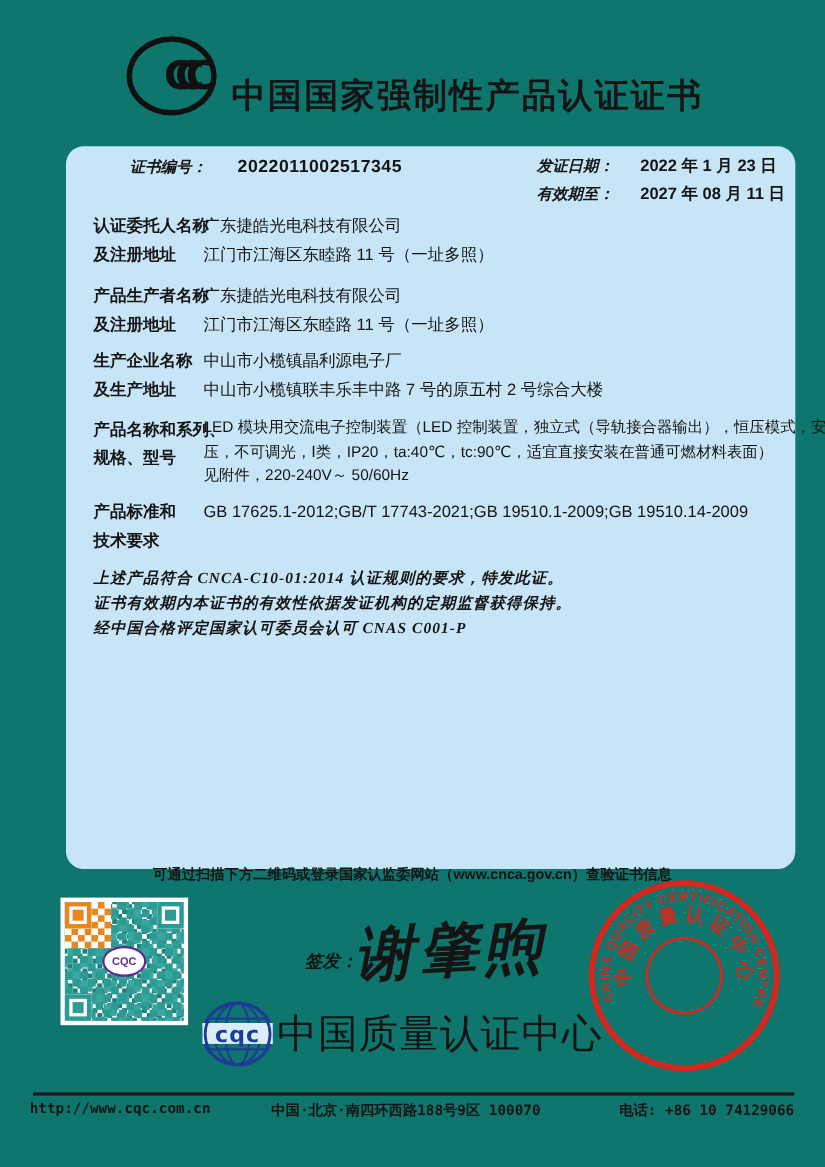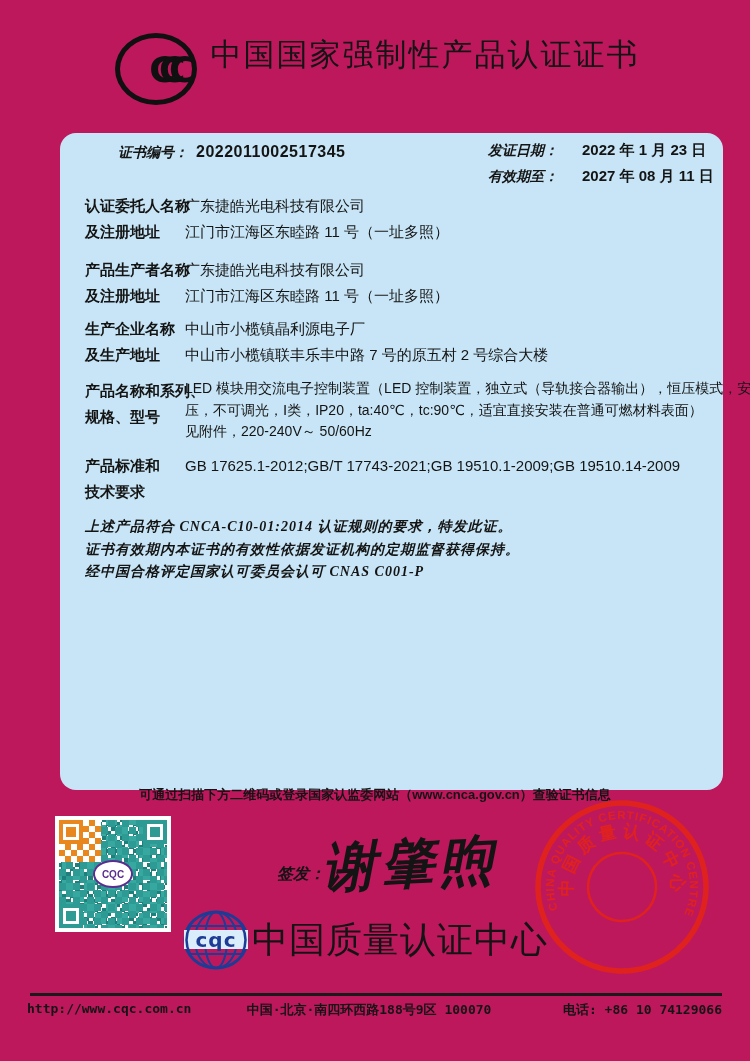--- a/index.html
+++ b/index.html
@@ -1,30 +1,30 @@
 <!DOCTYPE html>
 <html><head>
 <meta charset="utf-8">
 <style>
   html,body{margin:0;padding:0;}
-  #page{position:relative;width:750px;height:1061px;background:#be185d;overflow:hidden;
+  #page{position:relative;width:750px;height:1061px;background:#0f766e;overflow:hidden;
         font-family:"Liberation Sans","DejaVu Sans",sans-serif;color:#141414;}
 
   
   .ccc-logo{position:absolute;left:115px;top:33px;width:82px;height:72px;
     border:5px solid #101010;border-radius:50%;display:flex;align-items:center;justify-content:center;box-sizing:border-box;}
   .ccc-logo span{font-weight:800;font-size:36px;letter-spacing:-0.46em;transform:translateX(8px);
     font-family:"DejaVu Sans",sans-serif;color:#101010;}
-  .page-title{position:absolute;left:210px;top:34px;width:430px;text-align:center;
-    font-size:31px;font-weight:400;letter-spacing:2px;white-space:nowrap;}
+  .page-title{position:absolute;left:210px;top:66px;width:430px;text-align:center;
+    font-size:31px;font-weight:700;letter-spacing:2px;white-space:nowrap;}
 
   
   .panel{position:absolute;left:60px;top:133px;width:663px;height:657px;background:#c7e5f6;border-radius:16px;}
   .kai{font-family:"Liberation Serif","DejaVu Serif",serif;font-style:italic;font-weight:700;}
-  .cert-row{position:absolute;left:58px;top:10px;display:flex;align-items:baseline;white-space:nowrap;}
+  .cert-row{position:absolute;left:58px;top:10px;display:flex;align-items:baseline;white-space:nowrap;gap:20px;}
   .cert-row .lab{font-size:14px;}
   .cert-row .val{font-size:16px;font-weight:600;margin-left:8px;letter-spacing:.5px;}
   .date-row{position:absolute;display:flex;align-items:center;white-space:nowrap;gap:16px;}
   .date-row .lab{font-size:14px;}
   .date-row .val{font-size:15px;font-weight:600;margin-left:8px;}
 
   .field{position:absolute;left:25px;width:620px;}
   .field .lab{font-size:15px;font-weight:700;line-height:26px;white-space:nowrap;}
   .field .vals{position:absolute;left:100px;top:0;}
   .field .vals div{font-size:15px;font-weight:500;line-height:26px;white-space:nowrap;}

